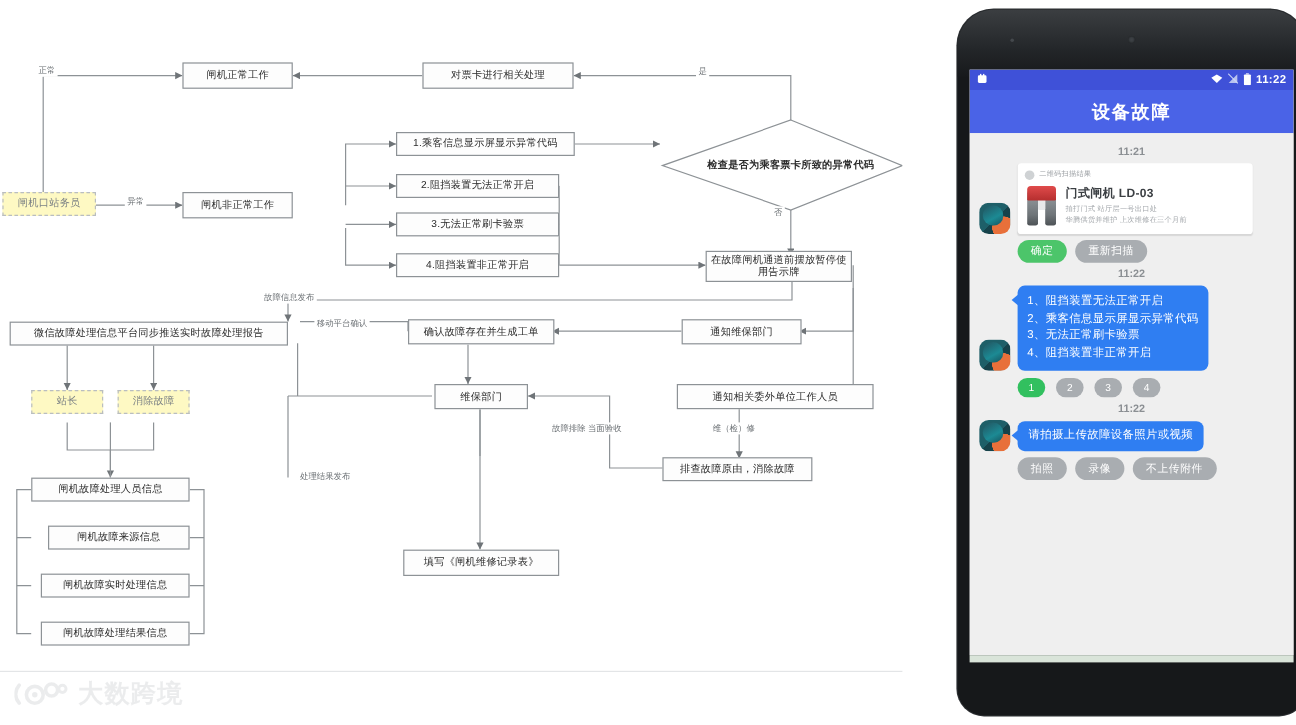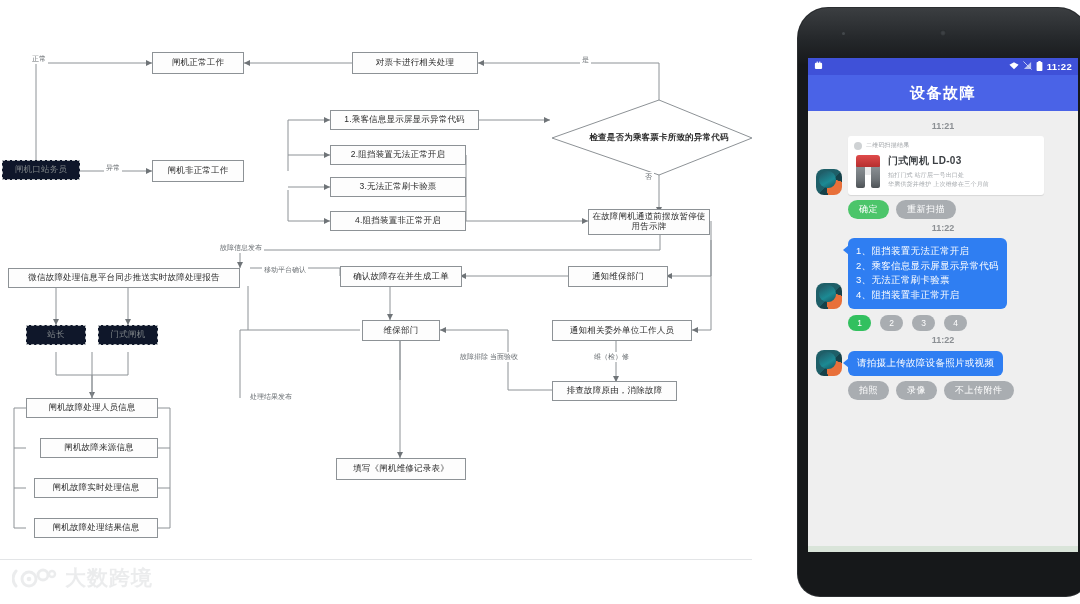--- a/index.html
+++ b/index.html
@@ -24,21 +24,21 @@
     background: #fdfdfd;
     color: #2b2b2b;
     display: flex; align-items: center; justify-content: center;
     text-align: center;
     line-height: 1.15;
     font-size: 8.5px;
     padding: 1px 3px;
     letter-spacing: .2px;
     filter: blur(.22px);
   }
-  .node.dashed { border: 1px dashed #b9bdc0; color: #7d8386; background: #0f172a; }
+  .node.dashed { border: 1px dashed #b9bdc0; color: #7d8386; background: #fef9c3; }
   .node.diamond {
     border: none; background: transparent;
     filter: none;
   }
   .diamond-label {
     position: relative; z-index: 3; font-size: 8.5px; color: #2b2b2b;
     filter: blur(.22px);
   }
   .edge-label {
     position: absolute; font-size: 7px; color: #6a6f73;
@@ -272,24 +272,24 @@
       <span class="diamond-label">检查是否为乘客票卡所致的异常代码</span>
     </div>
 
     <div class="node" style="left:8px;top:268px;width:232px;height:20px;">微信故障处理信息平台同步推送实时故障处理报告</div>
 
     <div class="node" style="left:588px;top:209px;width:122px;height:26px;">在故障闸机通道前摆放暂停使用告示牌</div>
     <div class="node" style="left:340px;top:266px;width:122px;height:21px;">确认故障存在并生成工单</div>
     <div class="node" style="left:568px;top:266px;width:100px;height:21px;">通知维保部门</div>
 
     <div class="node dashed" style="left:26px;top:325px;width:60px;height:20px;">站长</div>
-    <div class="node dashed" style="left:98px;top:325px;width:60px;height:20px;">门式闸机</div>
+    <div class="node dashed" style="left:98px;top:325px;width:60px;height:20px;">消除故障</div>
 
     <div class="node" style="left:362px;top:320px;width:78px;height:21px;">维保部门</div>
-    <div class="node" style="left:552px;top:320px;width:140px;height:21px;">通知相关委外单位工作人员</div>
+    <div class="node" style="left:564px;top:320px;width:164px;height:21px;">通知相关委外单位工作人员</div>
     <div class="node" style="left:552px;top:381px;width:125px;height:20px;">排查故障原由，消除故障</div>
 
     <div class="node" style="left:26px;top:398px;width:132px;height:20px;">闸机故障处理人员信息</div>
     <div class="node" style="left:40px;top:438px;width:118px;height:20px;">闸机故障来源信息</div>
     <div class="node" style="left:34px;top:478px;width:124px;height:20px;">闸机故障实时处理信息</div>
     <div class="node" style="left:34px;top:518px;width:124px;height:20px;">闸机故障处理结果信息</div>
 
     <div class="node" style="left:336px;top:458px;width:130px;height:22px;">填写《闸机维修记录表》</div>
 
     <div class="edge-label" style="left:30px;top:54px;">正常</div>

